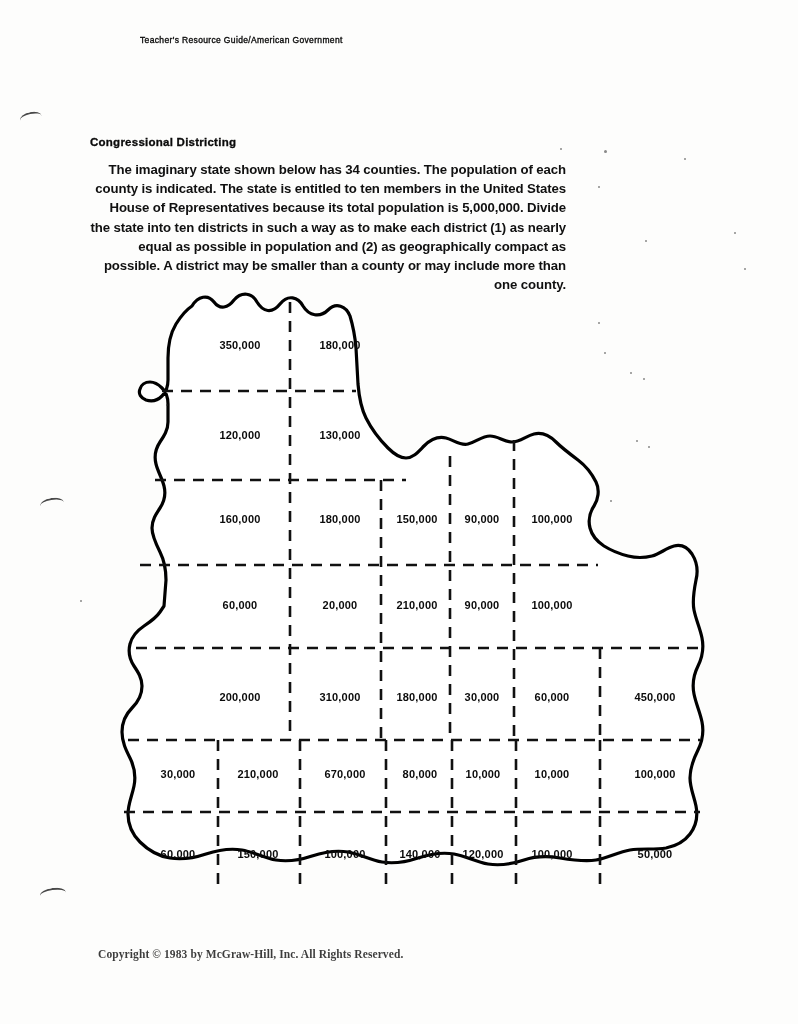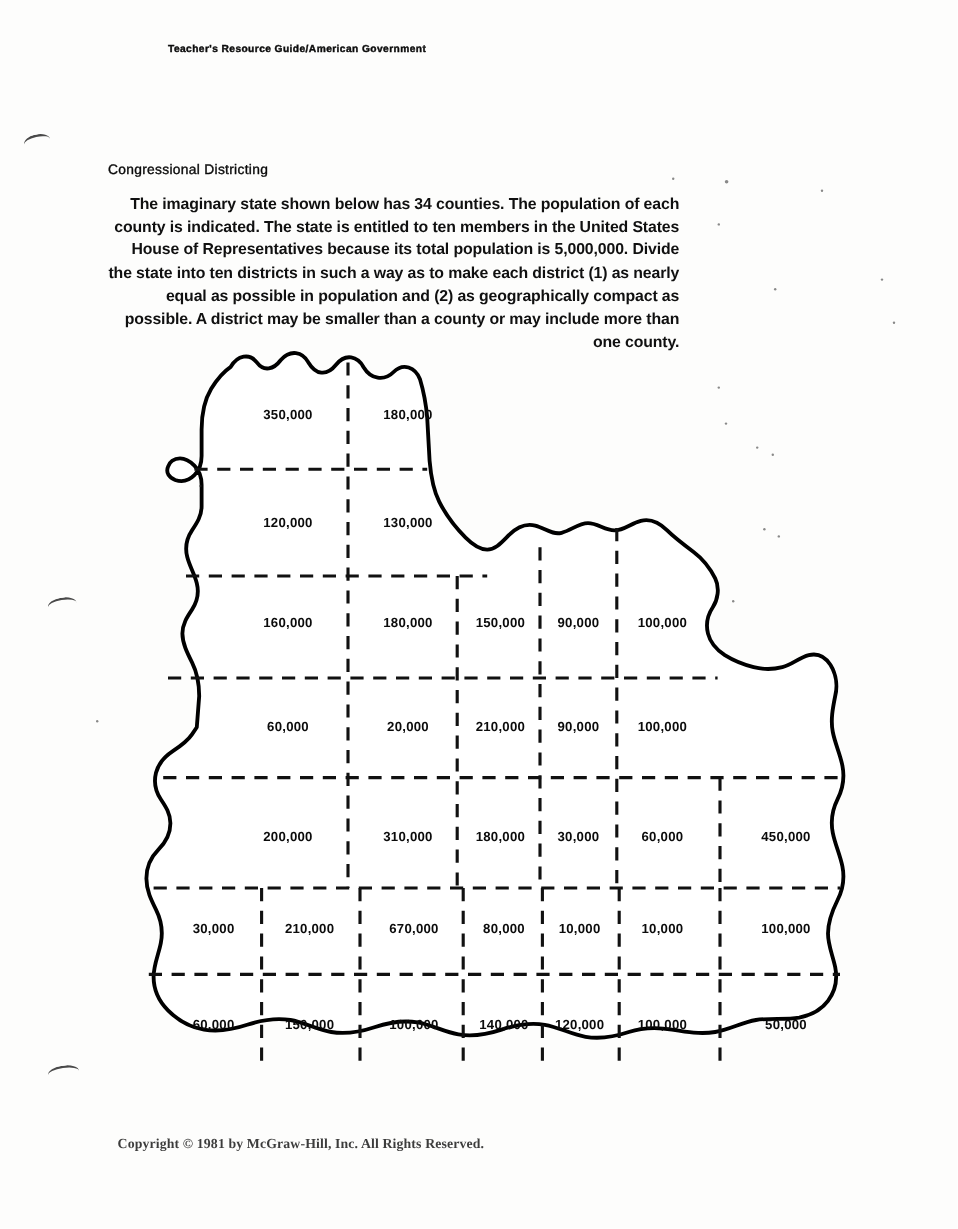--- a/index.html
+++ b/index.html
@@ -21,33 +21,33 @@
     inset: 0;
     background: #fdfdfc;
   }
 
   
   .running-head {
     position: absolute;
     left: 140px;
     top: 35px;
     font-size: 8.5px;
-    font-weight: bold;
+    font-weight: normal;
     letter-spacing: 0.35px;
     color: #0d0d0d;
     -webkit-text-stroke: 0.35px #0d0d0d;
   }
 
   
   .worksheet-title {
     position: absolute;
     left: 90px;
     top: 136px;
     font-size: 11.5px;
-    font-weight: normal;
+    font-weight: bold;
     letter-spacing: 0.25px;
     color: #0b0b0b;
     -webkit-text-stroke: 0.3px #0b0b0b;
   }
 
   
   .instructions {
     position: absolute;
     left: 90px;
     top: 160px;
@@ -282,21 +282,21 @@
         <text class="county-label" x="158" y="567">150,000</text>
         <text class="county-label" x="245" y="567">100,000</text>
         <text class="county-label" x="320" y="567">140,000</text>
         <text class="county-label" x="383" y="567">120,000</text>
         <text class="county-label" x="452" y="567">100,000</text>
         <text class="county-label" x="555" y="567">50,000</text>
       </g>
     </svg>
   </div>
 
-  <div class="copyright">Copyright © 1981 by McGraw-Hill, Inc. All Rights Reserved.</div>
+  <div class="copyright">Copyright © 1983 by McGraw-Hill, Inc. All Rights Reserved.</div>
 
   <div class="smudge" style="left:20px; top:112px; width:22px; height:10px; transform:rotate(-12deg);"></div>
   <div class="smudge" style="left:40px; top:498px; width:24px; height:10px; transform:rotate(-9deg);"></div>
   <div class="smudge" style="left:40px; top:888px; width:26px; height:10px; transform:rotate(-8deg);"></div>
 
   <div class="speck" style="left:604px; top:150px; width:3px; height:3px;"></div>
   <div class="speck" style="left:598px; top:186px; width:2px; height:2px;"></div>
   <div class="speck" style="left:645px; top:240px; width:2px; height:2px;"></div>
   <div class="speck" style="left:598px; top:322px; width:2px; height:2px;"></div>
   <div class="speck" style="left:604px; top:352px; width:2px; height:2px;"></div>

